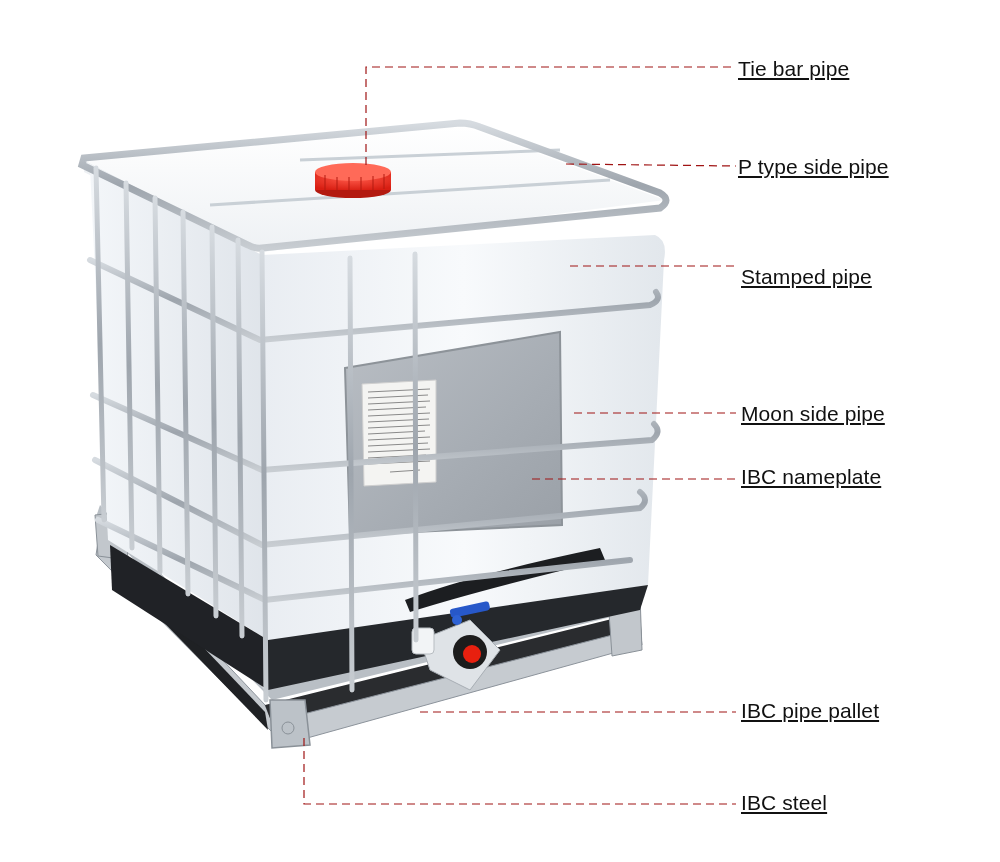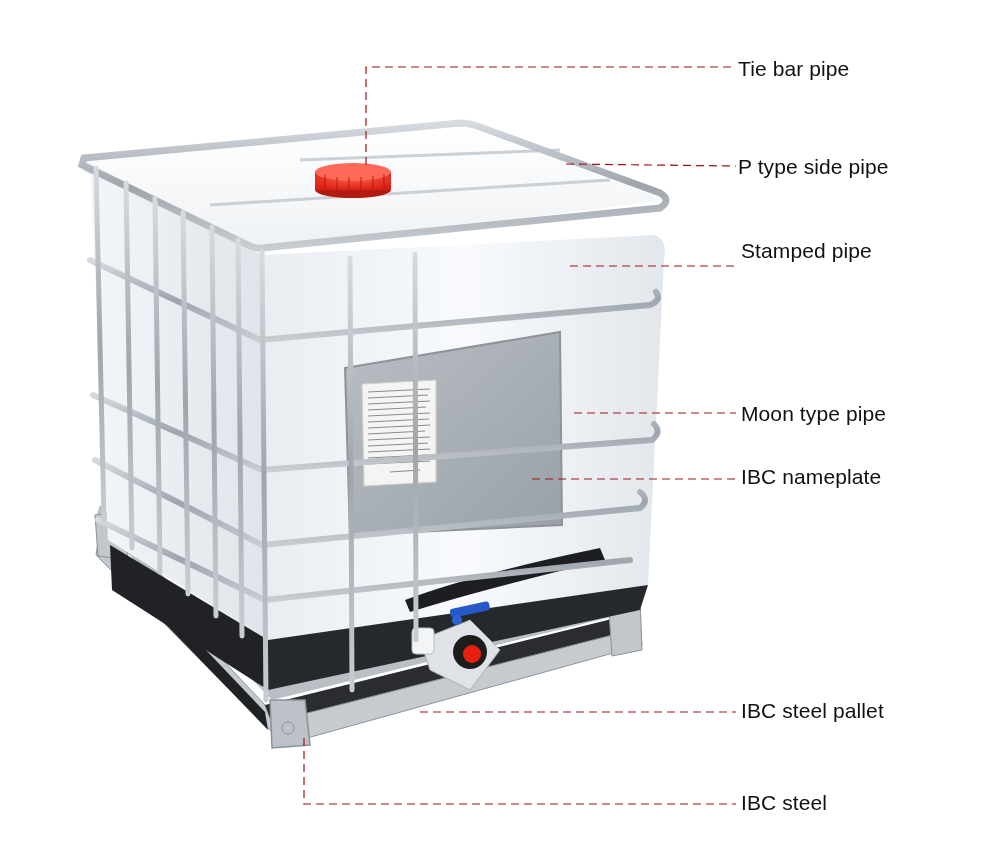--- a/index.html
+++ b/index.html
@@ -1,21 +1,21 @@
 <!DOCTYPE html>
 <html><head>
   <meta charset="utf-8">
   <style>
     html, body { margin: 0; padding: 0; background: #ffffff; }
     body { width: 1000px; height: 862px; position: relative; overflow: hidden;
            font-family: "Liberation Sans", sans-serif; }
     #stage { position: absolute; left: 0; top: 0; width: 1000px; height: 862px; }
     #illustration { position: absolute; left: 0; top: 0; }
     .callout-label { position: absolute; font-size: 21px; color: #111111; line-height: 1;
-                     white-space: nowrap; letter-spacing: 0.1px; }
+                     white-space: nowrap; letter-spacing: 0.1px; text-decoration: underline; }
   </style>
 </head>
 <body>
 
 <div id="stage">
 
   <svg id="illustration" width="1000" height="862" viewBox="0 0 1000 862">
     <defs>
       <linearGradient id="tankFront" x1="0" y1="0" x2="1" y2="0">
         <stop offset="0" stop-color="#e9edf2"></stop>
@@ -143,18 +143,18 @@
       <polyline points="570,266 736,266"></polyline>
       <polyline points="574,413 736,413"></polyline>
       <polyline points="532,479 736,479"></polyline>
       <polyline points="420,712 736,712"></polyline>
       <polyline points="304,738 304,804 736,804"></polyline>
     </g>
   </svg>
 
   <div class="callout-label" style="left:738px; top:58px;">Tie bar pipe</div>
   <div class="callout-label" style="left:738px; top:156px;">P type side pipe</div>
-  <div class="callout-label" style="left:741px; top:240px;">Stamped pipe</div>
-  <div class="callout-label" style="left:741px; top:403px;">Moon type pipe</div>
+  <div class="callout-label" style="left:741px; top:266px;">Stamped pipe</div>
+  <div class="callout-label" style="left:741px; top:403px;">Moon side pipe</div>
   <div class="callout-label" style="left:741px; top:466px;">IBC nameplate</div>
-  <div class="callout-label" style="left:741px; top:700px;">IBC steel pallet</div>
+  <div class="callout-label" style="left:741px; top:700px;">IBC pipe pallet</div>
   <div class="callout-label" style="left:741px; top:792px;">IBC steel</div>
 </div>
 
 </body></html>

